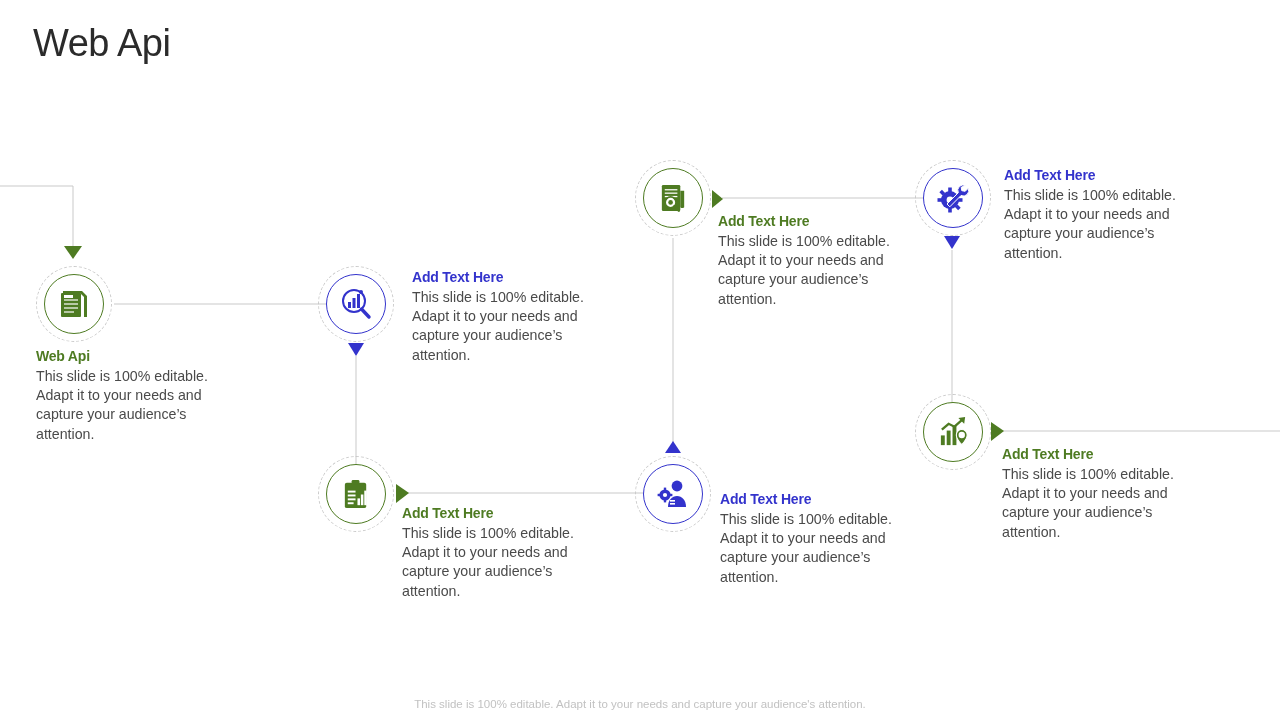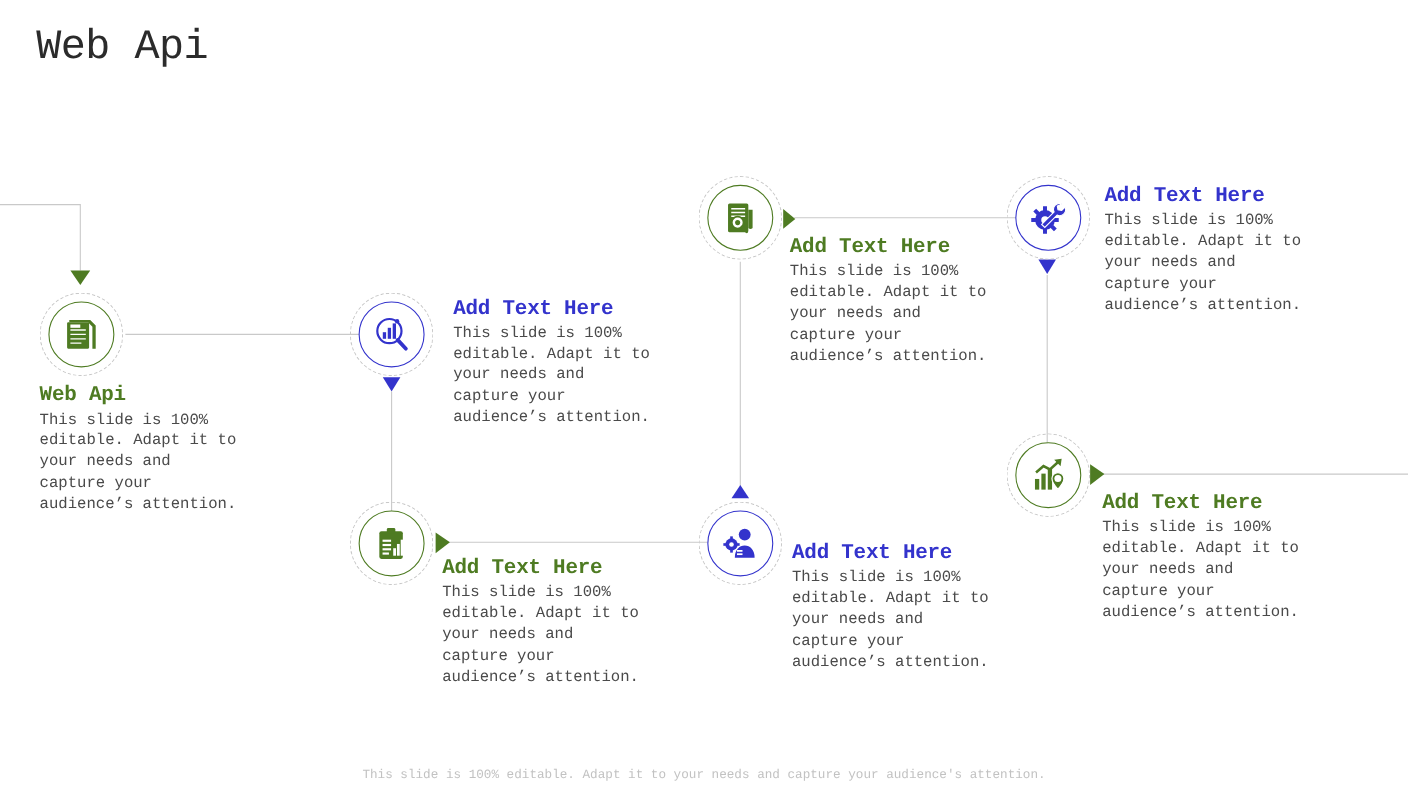--- a/index.html
+++ b/index.html
@@ -12,21 +12,20 @@
     height: 720px;
     position: relative;
     overflow: hidden;
     font-family: "Liberation Sans", sans-serif;
     -webkit-font-smoothing: antialiased;
   }
 
   #slide {
     position: absolute;
     inset: 0;
-    font-family: Liberation Mono, monospace;
   }
 
   
   .page-title {
     position: absolute;
     left: 33px;
     top: 22px;
     font-size: 38px;
     font-weight: 400;
     color: #2b2b2b;
@@ -83,21 +82,21 @@
   }
   .node.green { color: #4e7b22; }
   .node.blue  { color: #3333cc; }
 
   
   .block {
     position: absolute;
     width: 180px;
   }
   .block .heading {
-    font-size: 19px;
+    font-size: 14px;
     font-weight: bold;
     letter-spacing: -0.2px;
     margin: 0 0 3px 0;
     white-space: nowrap;
   }
   .block.green .heading { color: #4e7b22; }
   .block.blue  .heading { color: #3333cc; }
   .block .body {
     font-size: 14.2px;
     line-height: 19.2px;

